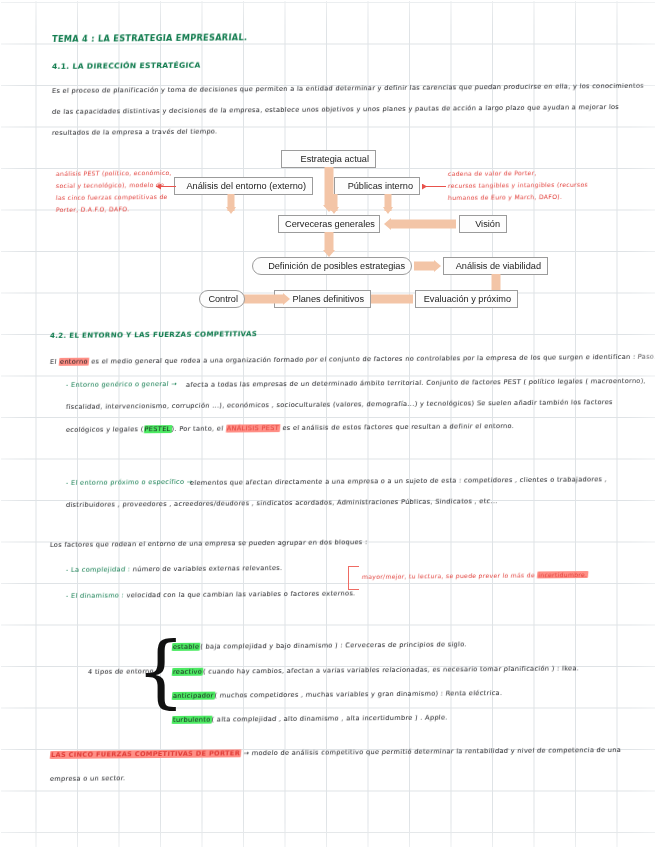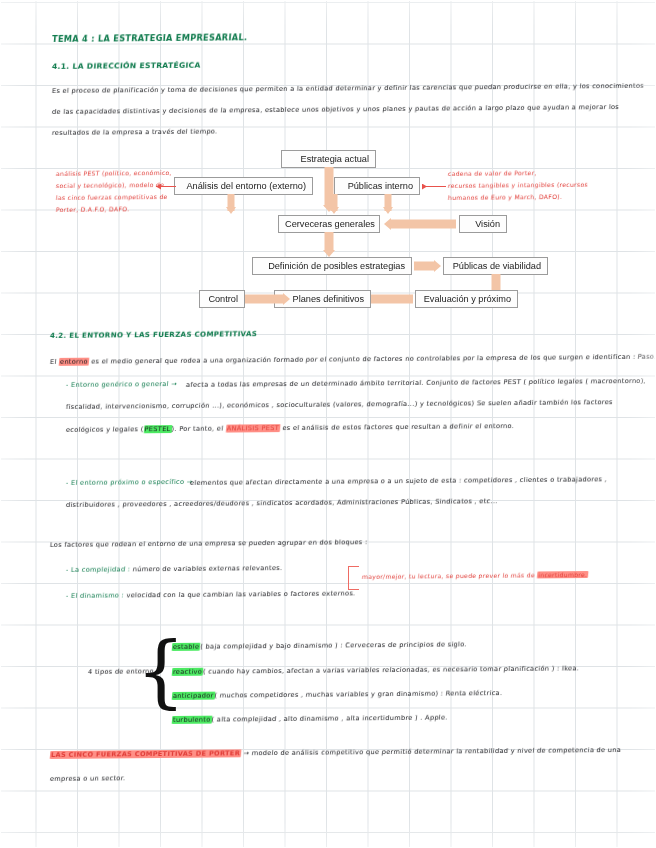--- a/index.html
+++ b/index.html
@@ -131,49 +131,49 @@
     <div class="arr-h" style="left:384px;top:216px;width:72px;height:15px;">
       <div class="shaft" style="left:6px;right:0;height:9px;"></div>
       <div class="head-l"></div>
     </div>
 
     <div class="arr-v" style="left:322px;top:232px;width:13px;height:28px;">
       <div class="shaft" style="top:0;width:9px;height:20px;"></div>
       <div class="head" style="top:18px;"></div>
     </div>
 
-    <div class="dbox" style="left:252px;top:257px;width:160px;">Definición de posibles estrategias</div>
+    <div class="dbox" style="left:252px;top:257px;width:160px;border-radius:9px;">Definición de posibles estrategias</div>
 
     <div class="arr-h" style="left:414px;top:258px;width:27px;height:15px;">
       <div class="shaft" style="left:0;right:6px;height:9px;"></div>
       <div class="head-r"></div>
     </div>
 
-    <div class="dbox" style="left:443px;top:257px;width:105px;">Públicas de viabilidad</div>
+    <div class="dbox" style="left:443px;top:257px;width:105px;">Análisis de viabilidad</div>
 
     <div class="arr-v" style="left:489px;top:274px;width:13px;height:28px;">
       <div class="shaft" style="top:0;width:9px;height:20px;"></div>
       <div class="head" style="top:18px;"></div>
     </div>
 
     <div class="dbox" style="left:415px;top:290px;width:103px;">Evaluación y próximo</div>
 
     <div class="arr-h" style="left:343px;top:291px;width:70px;height:15px;">
       <div class="shaft" style="left:6px;right:0;height:9px;"></div>
       <div class="head-l"></div>
     </div>
 
     <div class="dbox" style="left:274px;top:290px;width:97px;">Planes definitivos</div>
 
     <div class="arr-h" style="left:240px;top:291px;width:50px;height:15px;">
       <div class="shaft" style="left:0;right:6px;height:9px;"></div>
       <div class="head-r"></div>
     </div>
 
-    <div class="dbox" style="left:199px;top:290px;width:46px;">Control</div>
+    <div class="dbox" style="left:199px;top:290px;width:46px;border-radius:9px;">Control</div>
 
     <div class="hw red t6 blur skew" style="left:56px;top:170px;">análisis PEST (político, económico,</div>
     <div class="hw red t6 blur skew" style="left:56px;top:182px;">social y tecnológico), modelo de</div>
     <div class="hw red t6 blur skew" style="left:56px;top:194px;">las cinco fuerzas competitivas de</div>
     <div class="hw red t6 blur skew" style="left:56px;top:206px;">Porter, D.A.F.O, DAFO.</div>
     <div class="rline" style="left:156px;top:186px;width:20px;height:1.2px;"></div>
     <div class="rline" style="left:156px;top:183.5px;width:5px;height:6px;clip-path:polygon(0 50%,100% 0,100% 100%);"></div>
 
     <div class="hw red t6 blur skew" style="left:448px;top:170px;">cadena de valor de Porter,</div>
     <div class="hw red t6 blur skew" style="left:448px;top:182px;">recursos tangibles y intangibles (recursos</div>

